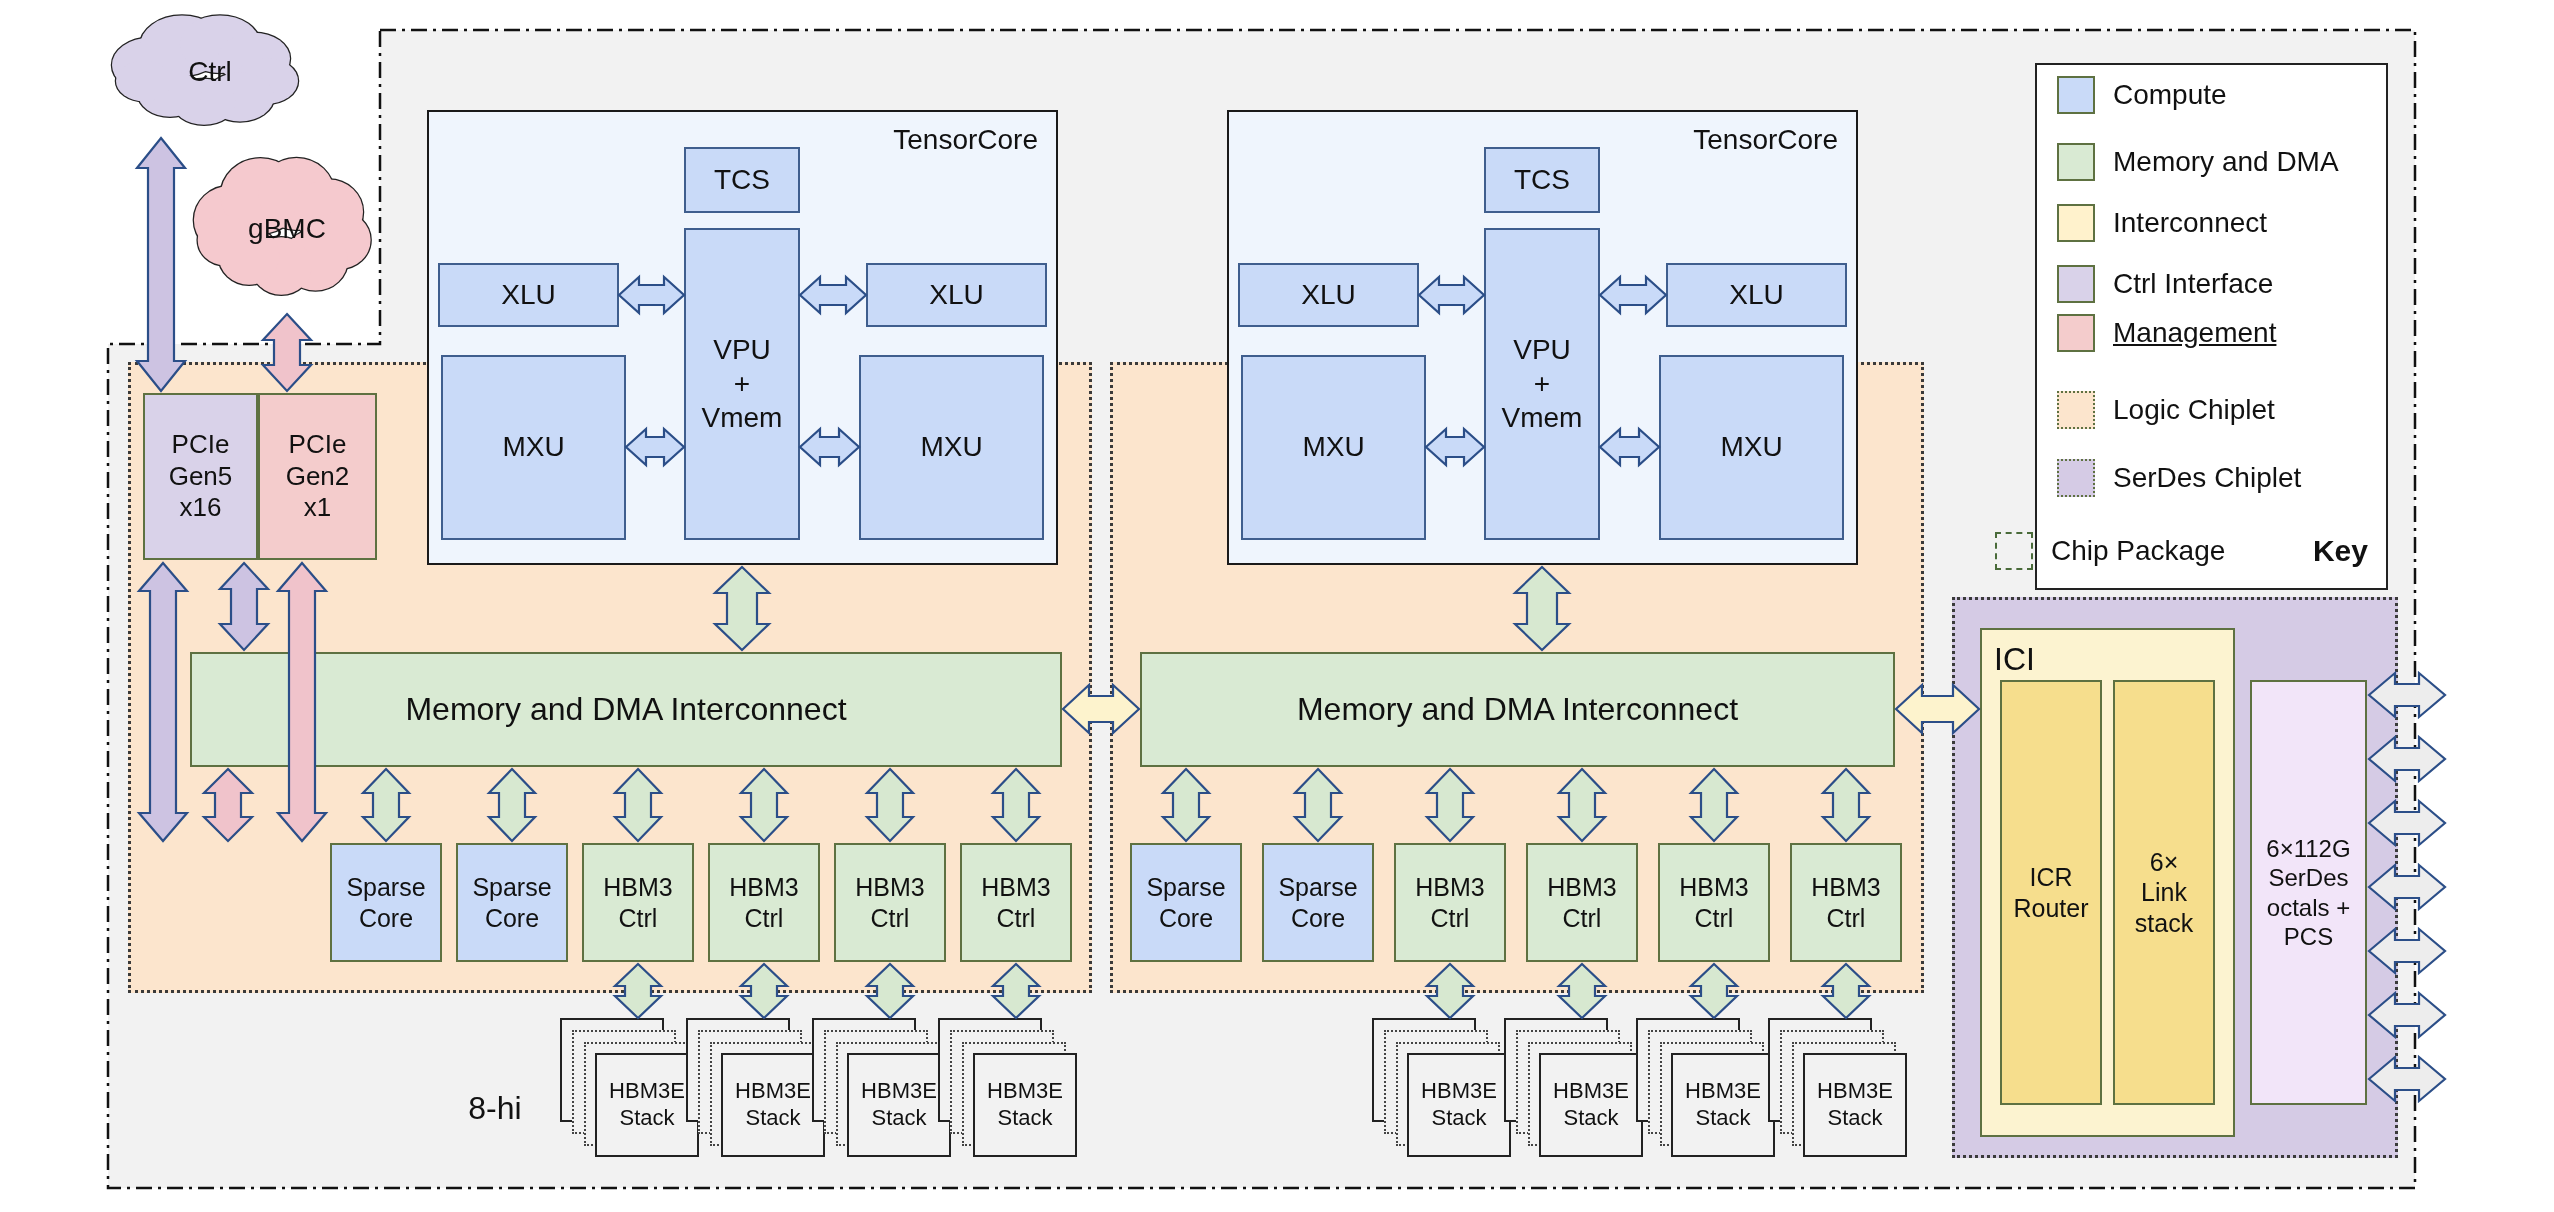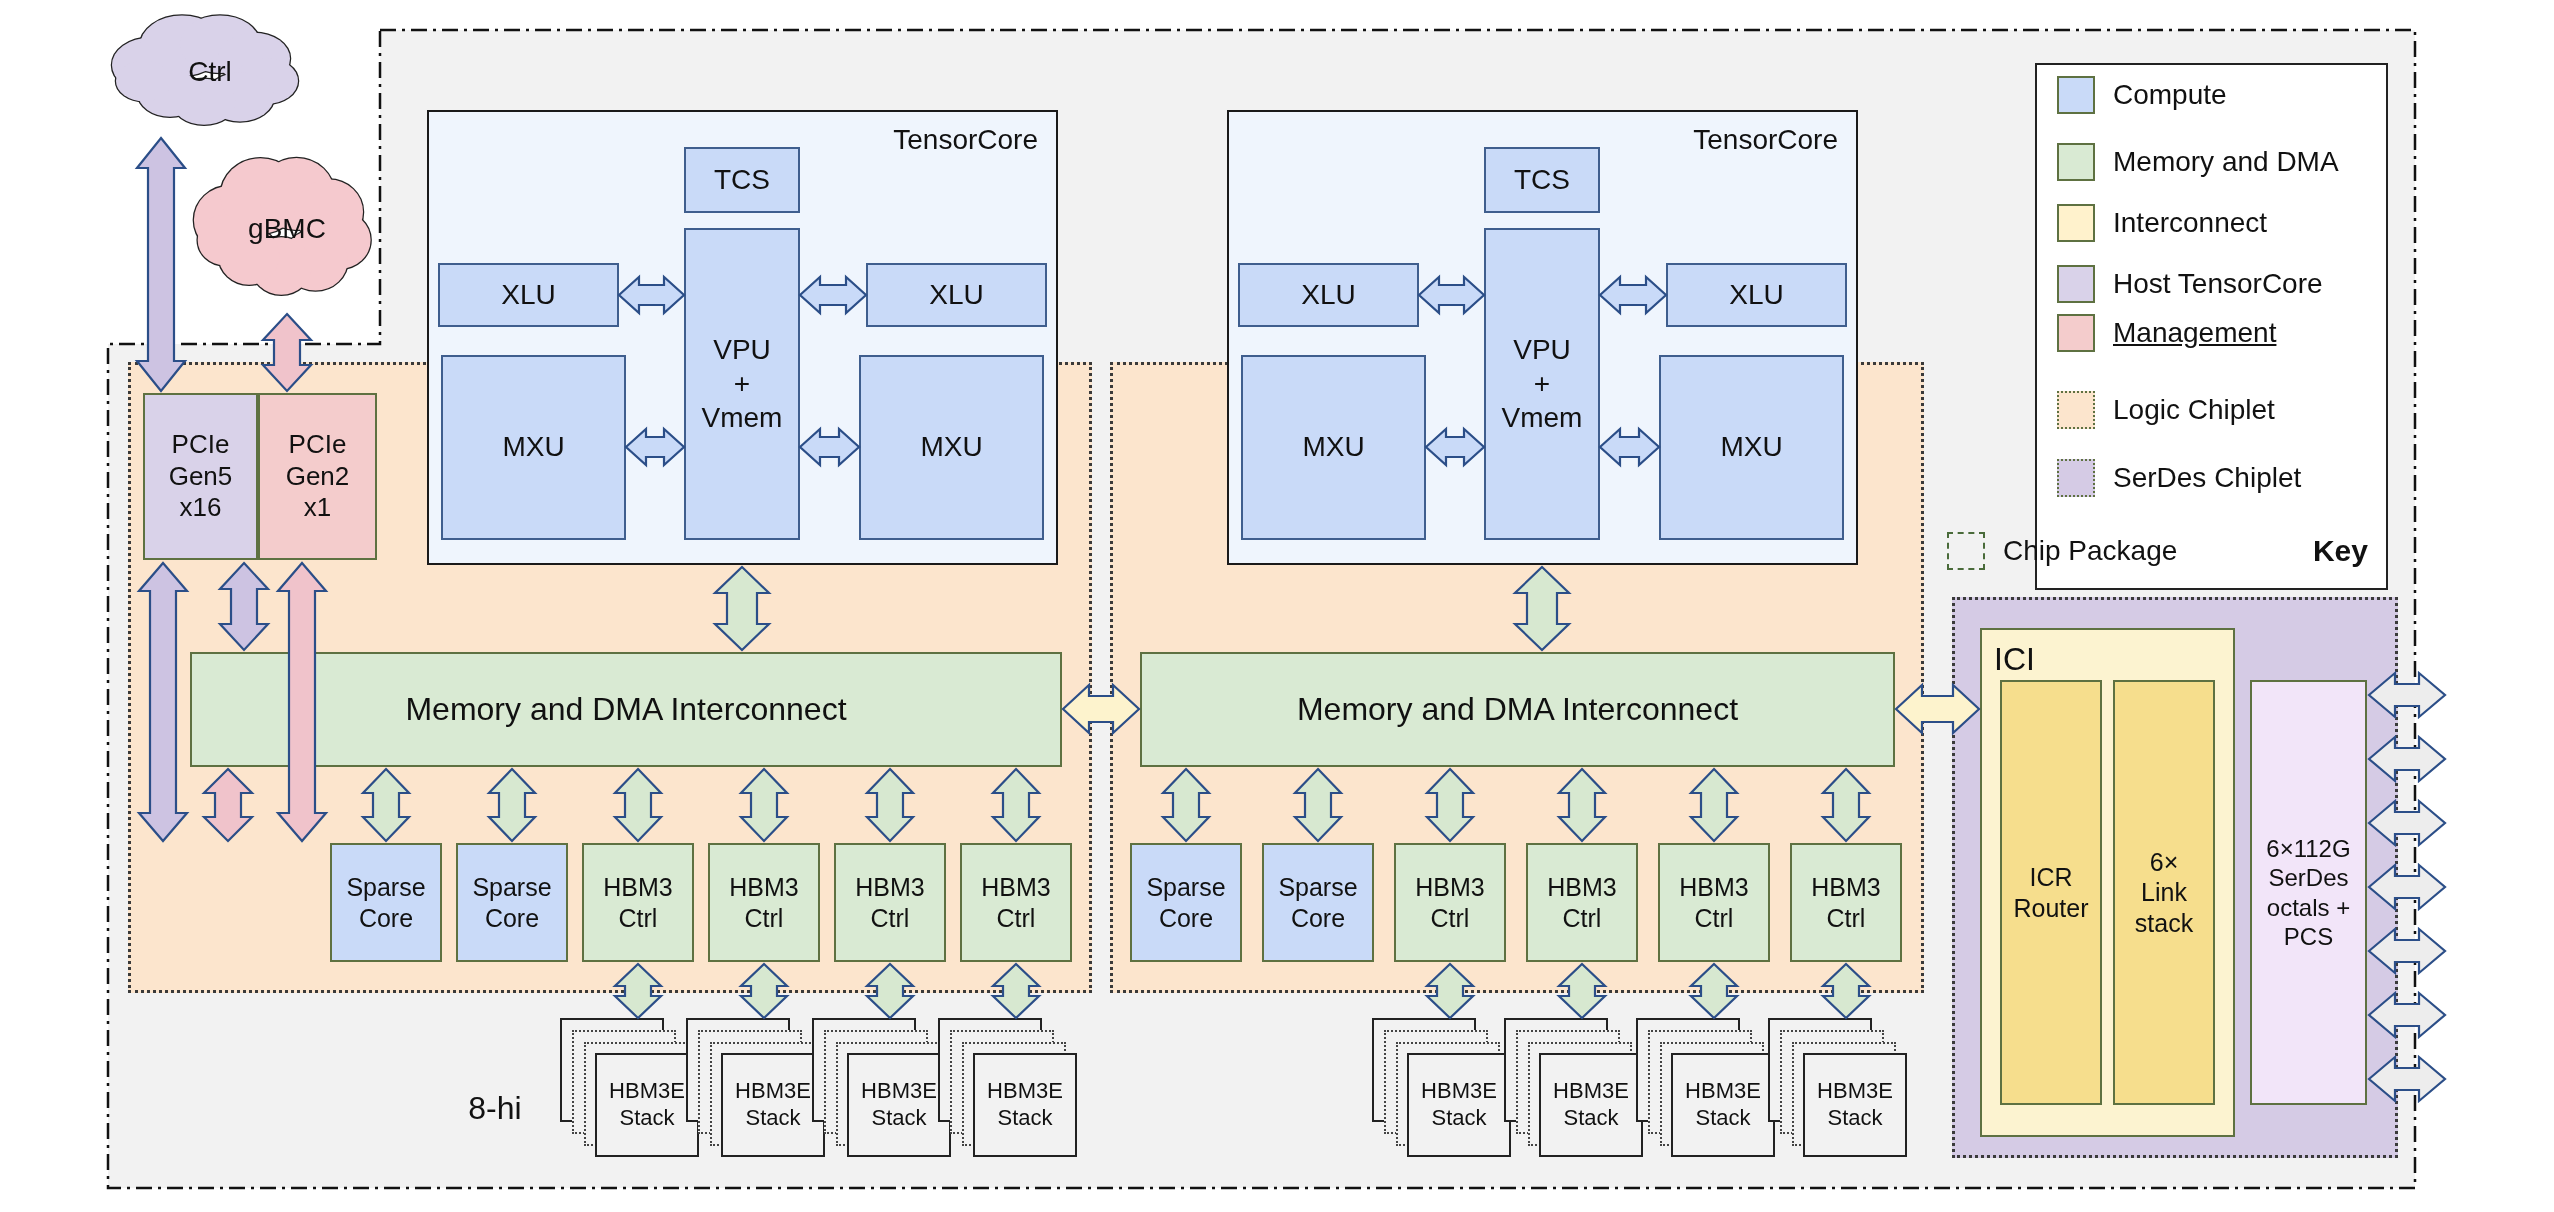--- a/index.html
+++ b/index.html
@@ -273,31 +273,31 @@
     <div class="legend-row" style="left: 2057px; top: 143px;">
       <div class="sw sw-memory"></div>
       <div class="legend-label">Memory and DMA</div>
     </div>
     <div class="legend-row" style="left: 2057px; top: 204px;">
       <div class="sw sw-interconnect"></div>
       <div class="legend-label">Interconnect</div>
     </div>
     <div class="legend-row" style="left: 2057px; top: 265px;">
       <div class="sw sw-host"></div>
-      <div class="legend-label">Host TensorCore</div>
+      <div class="legend-label">Ctrl Interface</div>
     </div>
     <div class="legend-row" style="left: 2057px; top: 314px; text-decoration: underline;">
       <div class="sw sw-management"></div>
       <div class="legend-label">Management</div>
     </div>
     <div class="legend-row" style="left: 2057px; top: 391px;">
       <div class="sw sw-logic-chiplet"></div>
       <div class="legend-label">Logic Chiplet</div>
     </div>
     <div class="legend-row" style="left: 2057px; top: 459px;">
       <div class="sw sw-serdes-chiplet"></div>
       <div class="legend-label">SerDes Chiplet</div>
     </div>
-    <div class="legend-row" style="left: 1947px; top: 532px; text-align: right;">
+    <div class="legend-row" style="left: 1995px; top: 532px; text-align: right;">
       <div class="sw sw-chip-package"></div>
       <div class="legend-label">Chip Package</div>
     </div>
   </div>
 
 </body></html>

